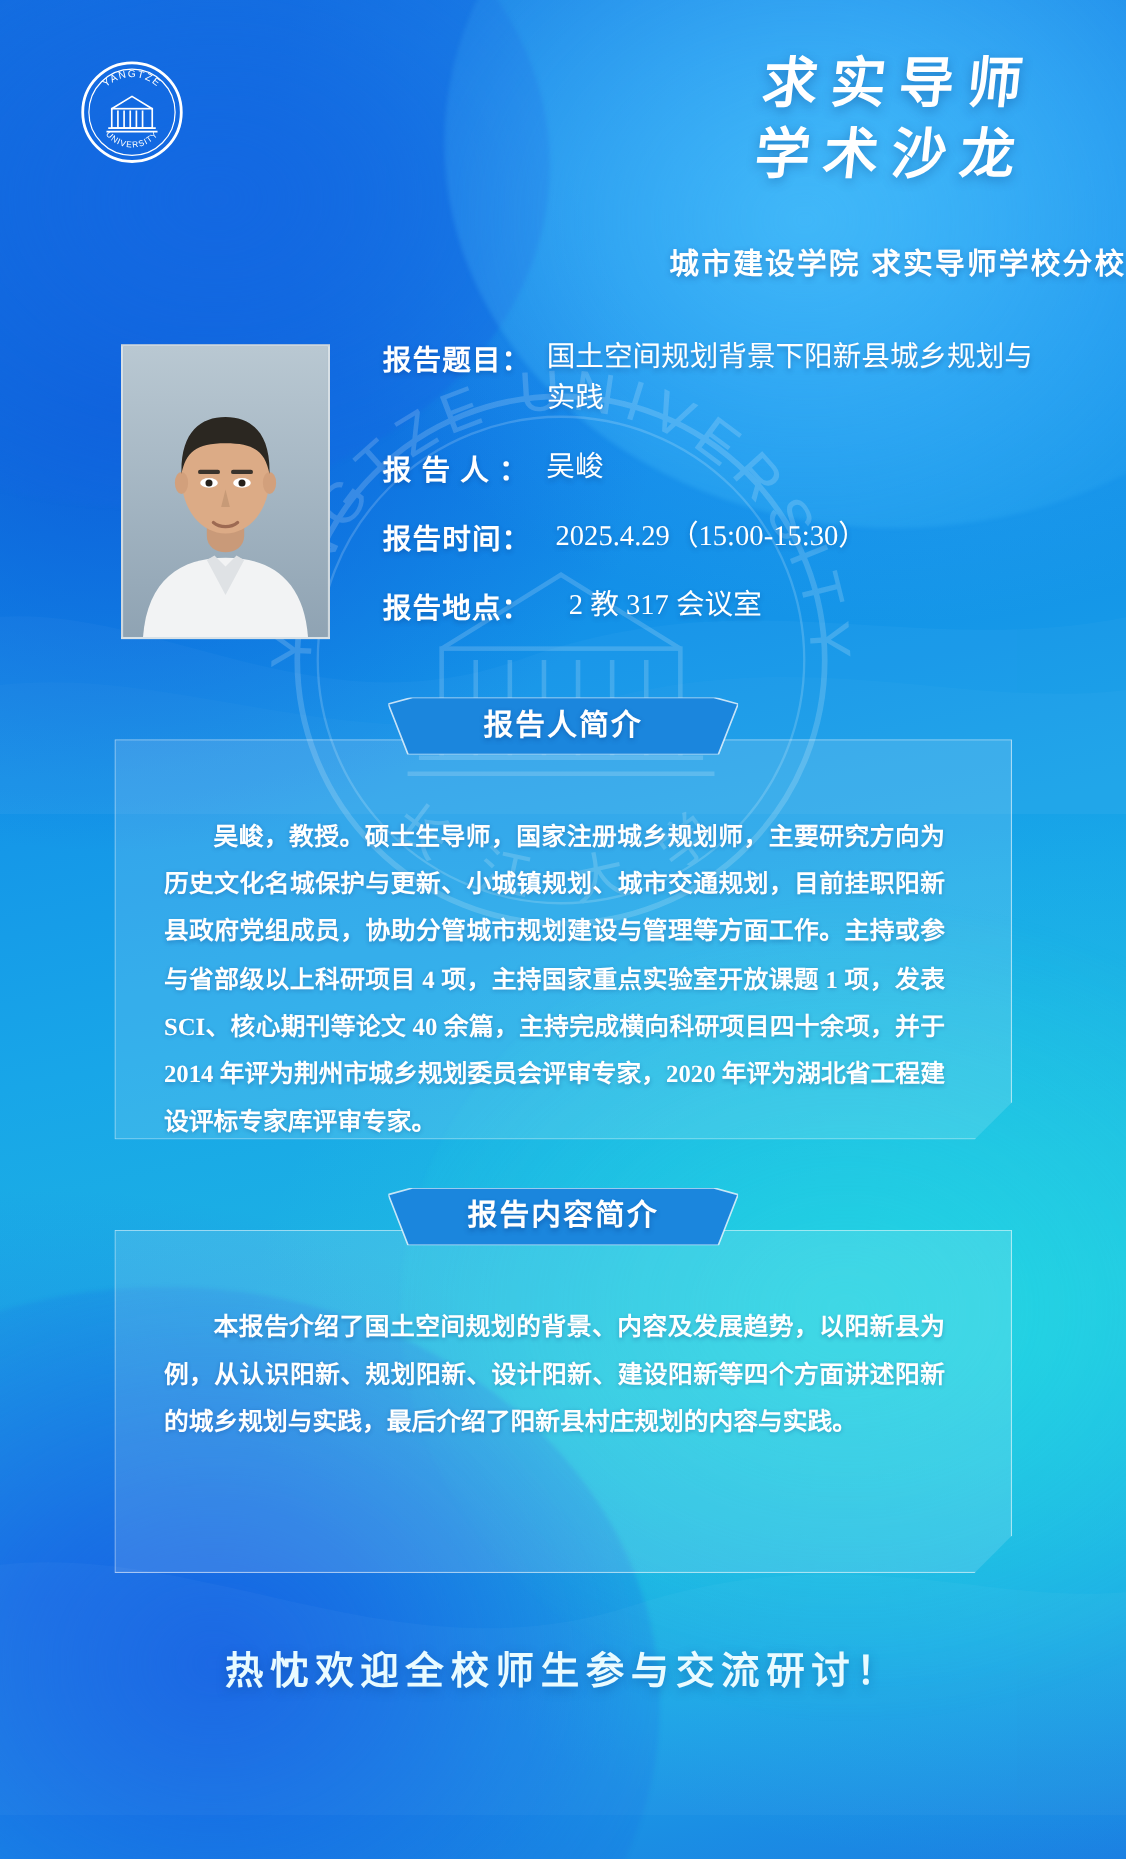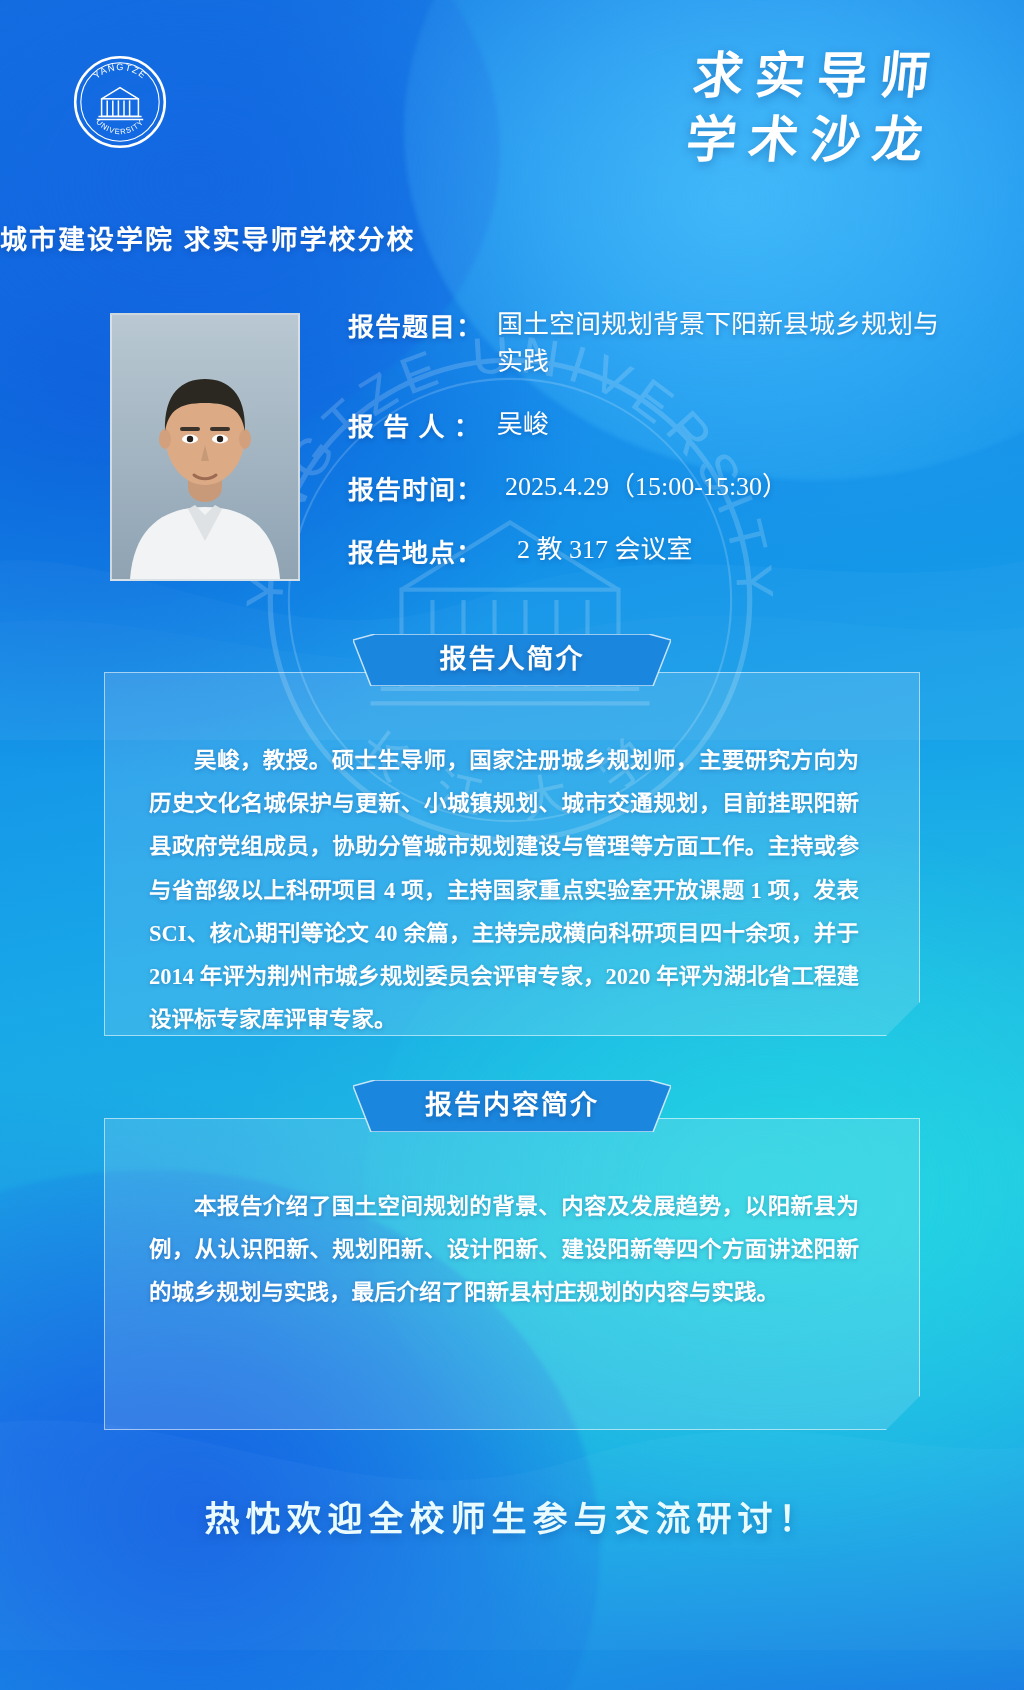--- a/index.html
+++ b/index.html
@@ -125,21 +125,21 @@
     line-height: 1.28;
     text-shadow: 0 3px 10px rgba(0,50,120,.35);
     transform: skewX(-6deg);
   }
   .title-art span { display: block; }
 
   .subtitle {
     position: absolute;
     left: 0; right: 0;
     top: 218px;
-    text-align: left;
+    text-align: right;
     color: #ffffff;
     font-size: 27px;
     font-weight: 700;
     letter-spacing: 2px;
     text-shadow: 0 2px 6px rgba(0,40,110,.3);
   }
 
   
   .portrait {
     position: absolute;

